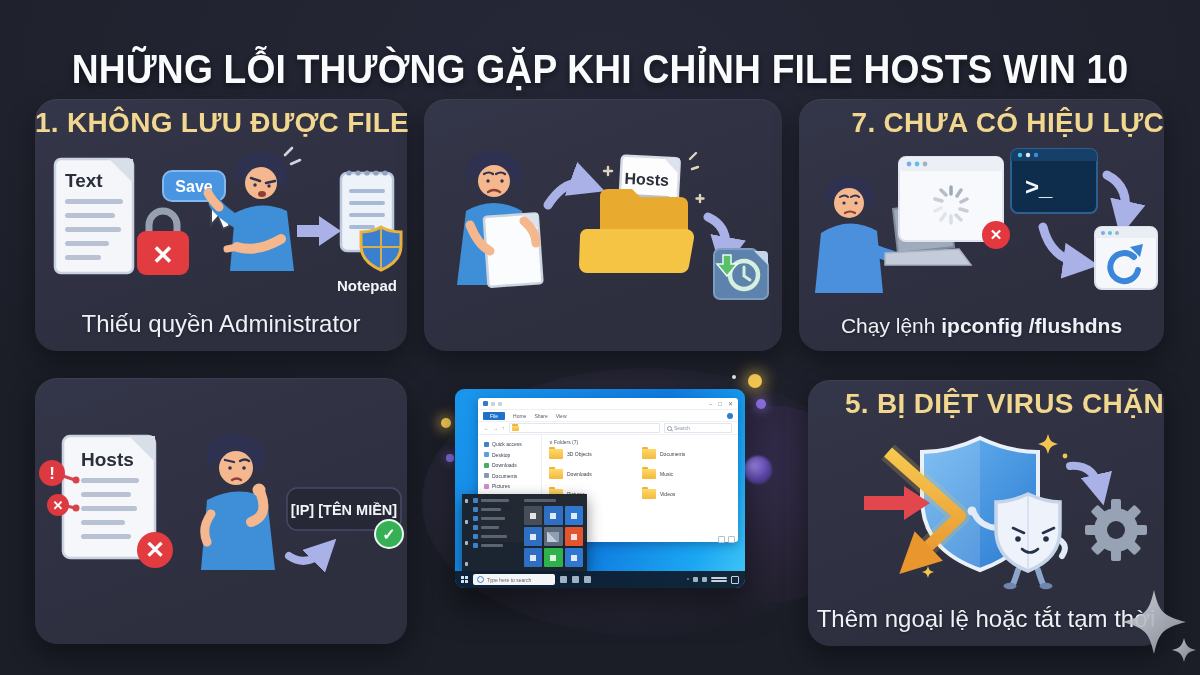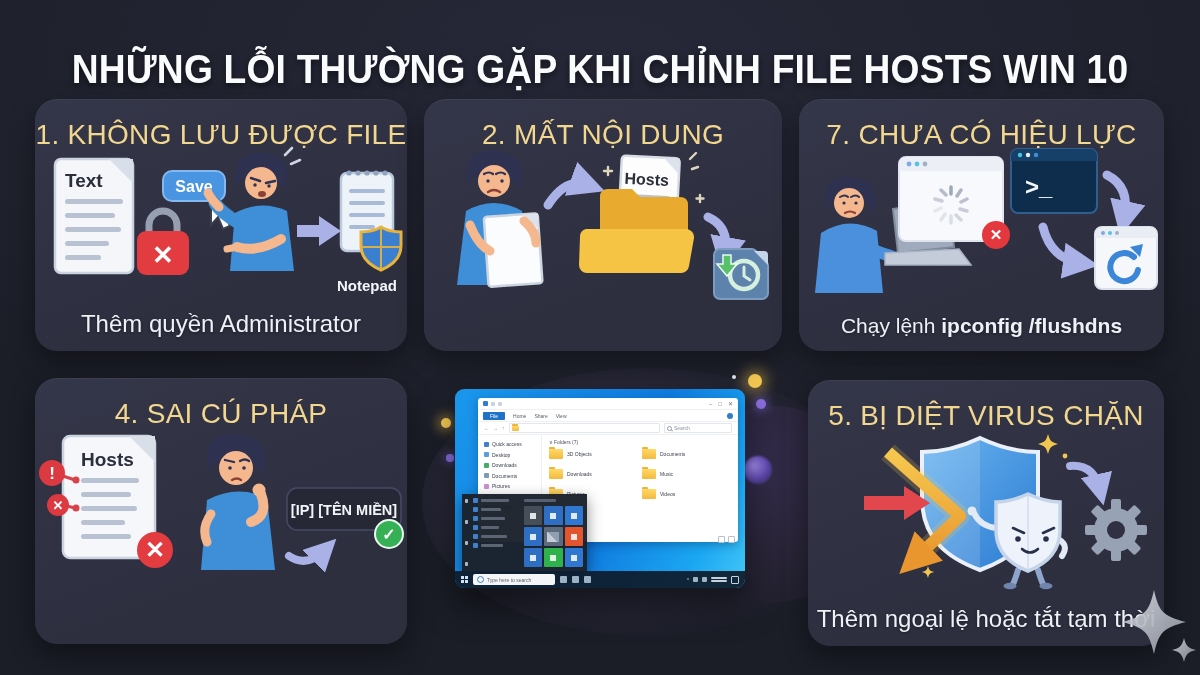--- a/index.html
+++ b/index.html
@@ -11,22 +11,22 @@
 
   
   .main-title{position:absolute;top:20px;left:0;width:100%;text-align:center;
        color:#fafbfd;font-size:40px;font-weight:800;letter-spacing:.2px;
        transform:scaleX(.93);text-shadow:0 3px 8px rgba(0,0,0,.55);white-space:nowrap}
 
   
   .card{position:absolute;border-radius:22px;
        background:linear-gradient(160deg,#343649 0%,#2d2f3f 75%);
        box-shadow:0 10px 26px rgba(0,0,0,.38), inset 0 1px 0 rgba(255,255,255,.05)}
-  .card-title{position:absolute;top:20px;left:0;width:100%;text-align:center;
-       font-weight:400;font-size:28px;color:#f2d78f;letter-spacing:.3px;white-space:nowrap}
+  .card-title{position:absolute;top:8px;left:0;width:100%;text-align:right;
+       font-weight:700;font-size:28px;color:#f2d78f;letter-spacing:.3px;white-space:nowrap}
   .card-caption{position:absolute;bottom:13px;left:0;width:100%;text-align:center;
        font-size:24px;color:#eef1f6;white-space:nowrap;text-shadow:0 1px 3px rgba(0,0,0,.4)}
   .card-caption b{font-weight:800}
   .illus{position:absolute;left:0;top:44px;width:100%;height:160px}
   #card1{left:35px;top:99px;width:372px;height:252px}
   #card2{left:424px;top:99px;width:358px;height:252px}
   #card3{left:799px;top:99px;width:365px;height:252px}
   #card4{left:35px;top:378px;width:372px;height:266px}
   #card5{left:808px;top:380px;width:356px;height:266px}
   #card4 .illus,#card5 .illus{top:52px}
@@ -183,25 +183,24 @@
         <rect x="314" y="58" width="36" height="4" rx="2" fill="#a8bad6"></rect>
         <rect x="314" y="70" width="36" height="4" rx="2" fill="#a8bad6"></rect>
         <rect x="314" y="82" width="26" height="4" rx="2" fill="#a8bad6"></rect>
       </g>
       <g>
         <path d="M346 84 c7 4 14 5 20 5 v14 c0 12 -8 19 -20 24 c-12 -5 -20 -12 -20 -24 v-14 c6 0 13 -1 20 -5 z" fill="#3b7fd0" stroke="#e8b43c" stroke-width="3"></path>
         <path d="M346 86 v39 M327 104 h38" stroke="#e8b43c" stroke-width="2" opacity=".9"></path>
       </g>
       <text x="332" y="148" font-size="15" font-weight="bold" fill="#f4f6fa" text-anchor="middle">Notepad</text>
     </svg>
-    <div class="card-caption">Thêm quyền Administrator</div>
+    <div class="card-caption">Thiếu quyền Administrator</div>
   </div>
 
   <div class="card" id="card2">
-    <div class="card-title">2. MẤT NỘI DUNG</div>
     <svg class="illus" viewBox="0 0 358 160">
       <defs>
         <marker id="m2" markerWidth="4" markerHeight="4" refX="2" refY="2" orient="auto">
             <path d="M0 0 L4 2 L0 4 z" fill="#a9b1e6"></path>
           </marker>
       </defs>
       <g>
         <path d="M42 32 q0 -26 30 -24 q28 2 26 28 l-2 10 q-6 -10 -10 -12 q-18 6 -38 -2 l-2 10 q-4 -6 -4 -10 z" fill="#2e3150"></path>
         <circle cx="70" cy="38" r="16" fill="#f4b78e"></circle>
         <path d="M60 31 q5 -3 9 0 M72 31 q5 -3 9 0" stroke="#2e3150" stroke-width="2.2" fill="none" stroke-linecap="round"></path>
@@ -305,21 +304,20 @@
           <circle cx="311" cy="90" r="2" fill="#59c2e8"></circle>
           <circle cx="318" cy="90" r="2" fill="#9fb2c8"></circle>
         <path d="M339 127 a14 14 0 1 1 -4 -13" stroke="#3b86d8" stroke-width="6" fill="none" stroke-linecap="round"></path>
         <path d="M331 104 l13 -3 -3 13 z" fill="#3b86d8"></path>
       </g>
     </svg>
     <div class="card-caption"><span>Chạy lệnh </span><b>ipconfig /flushdns</b></div>
   </div>
 
   <div class="card" id="card4">
-    <div class="card-title">4. SAI CÚ PHÁP</div>
     <svg class="illus" viewBox="0 0 372 160">
       <defs>
         <marker id="m4" markerWidth="4" markerHeight="4" refX="2" refY="2" orient="auto">
             <path d="M0 0 L4 2 L0 4 z" fill="#a9b1e6"></path>
           </marker>
       </defs>
       <g>
         <rect x="28" y="6" width="92" height="122" rx="7" fill="#f5f7fa" stroke="#ccd3e0" stroke-width="2.5"></rect>
         <path d="M120 32 L94 6 H120 Z" fill="#d9dfe9"></path>
         <text x="46" y="36" font-size="19" font-weight="bold" fill="#2b2f3c">Hosts</text>

